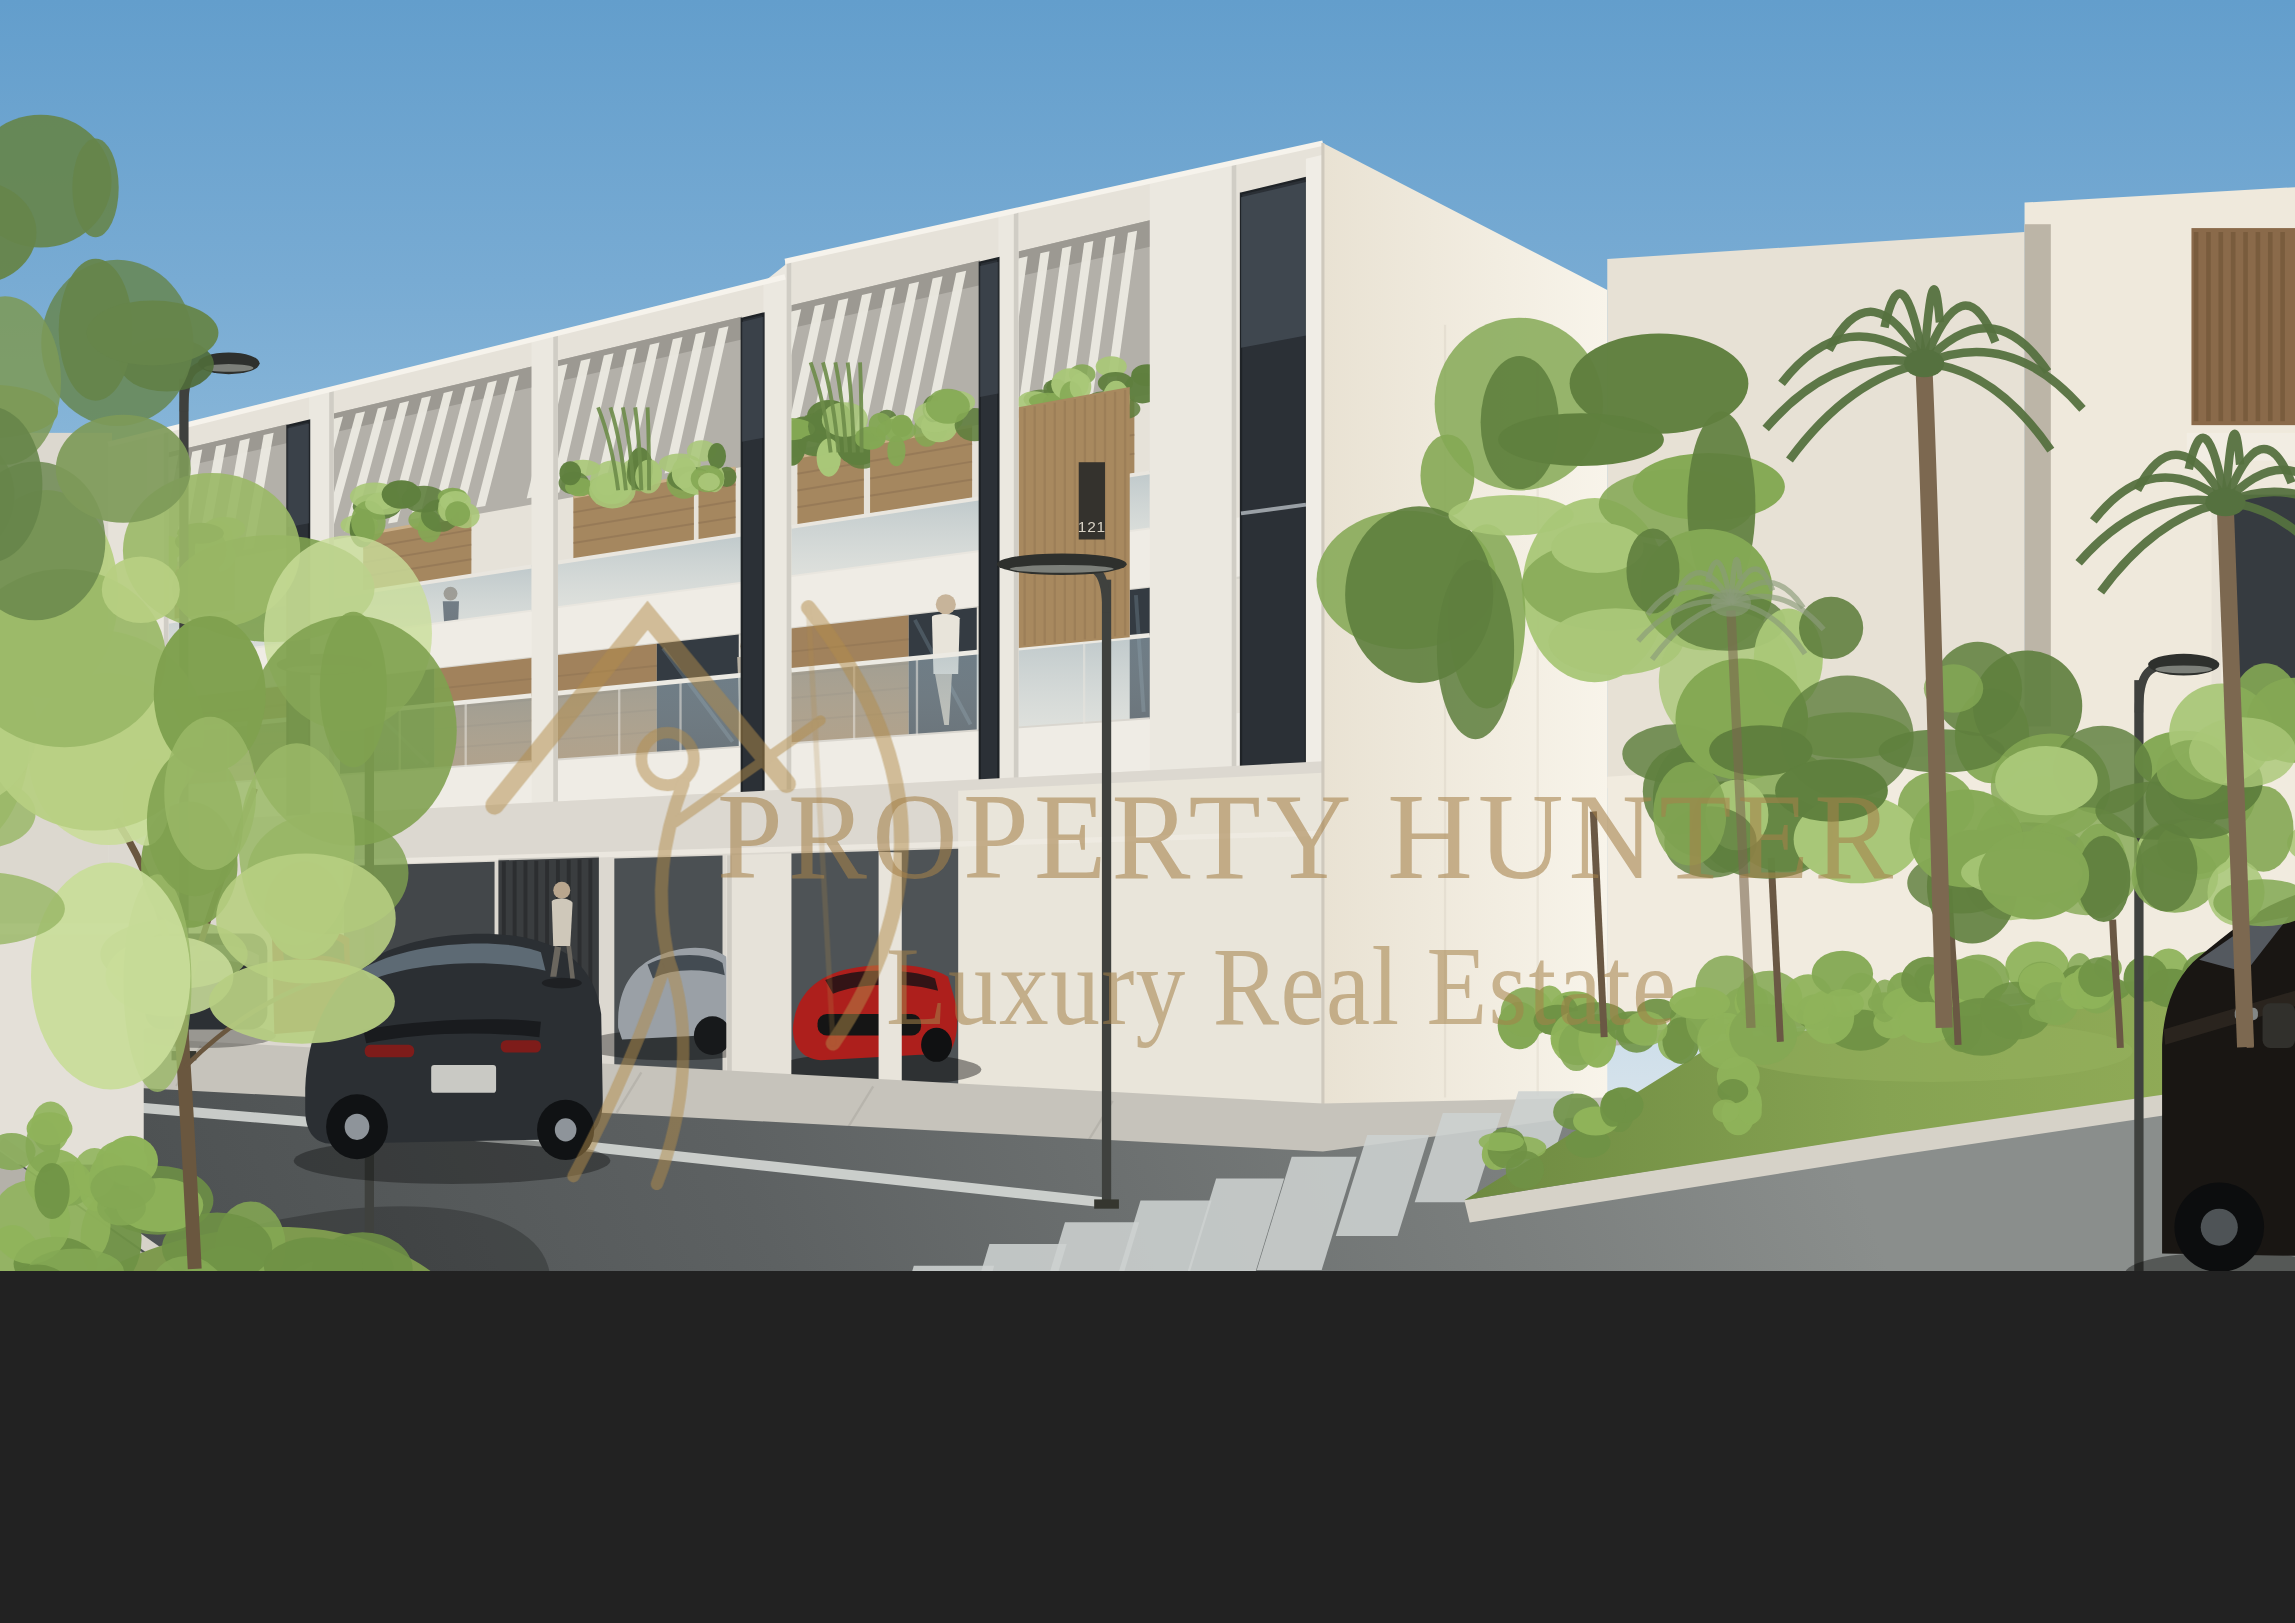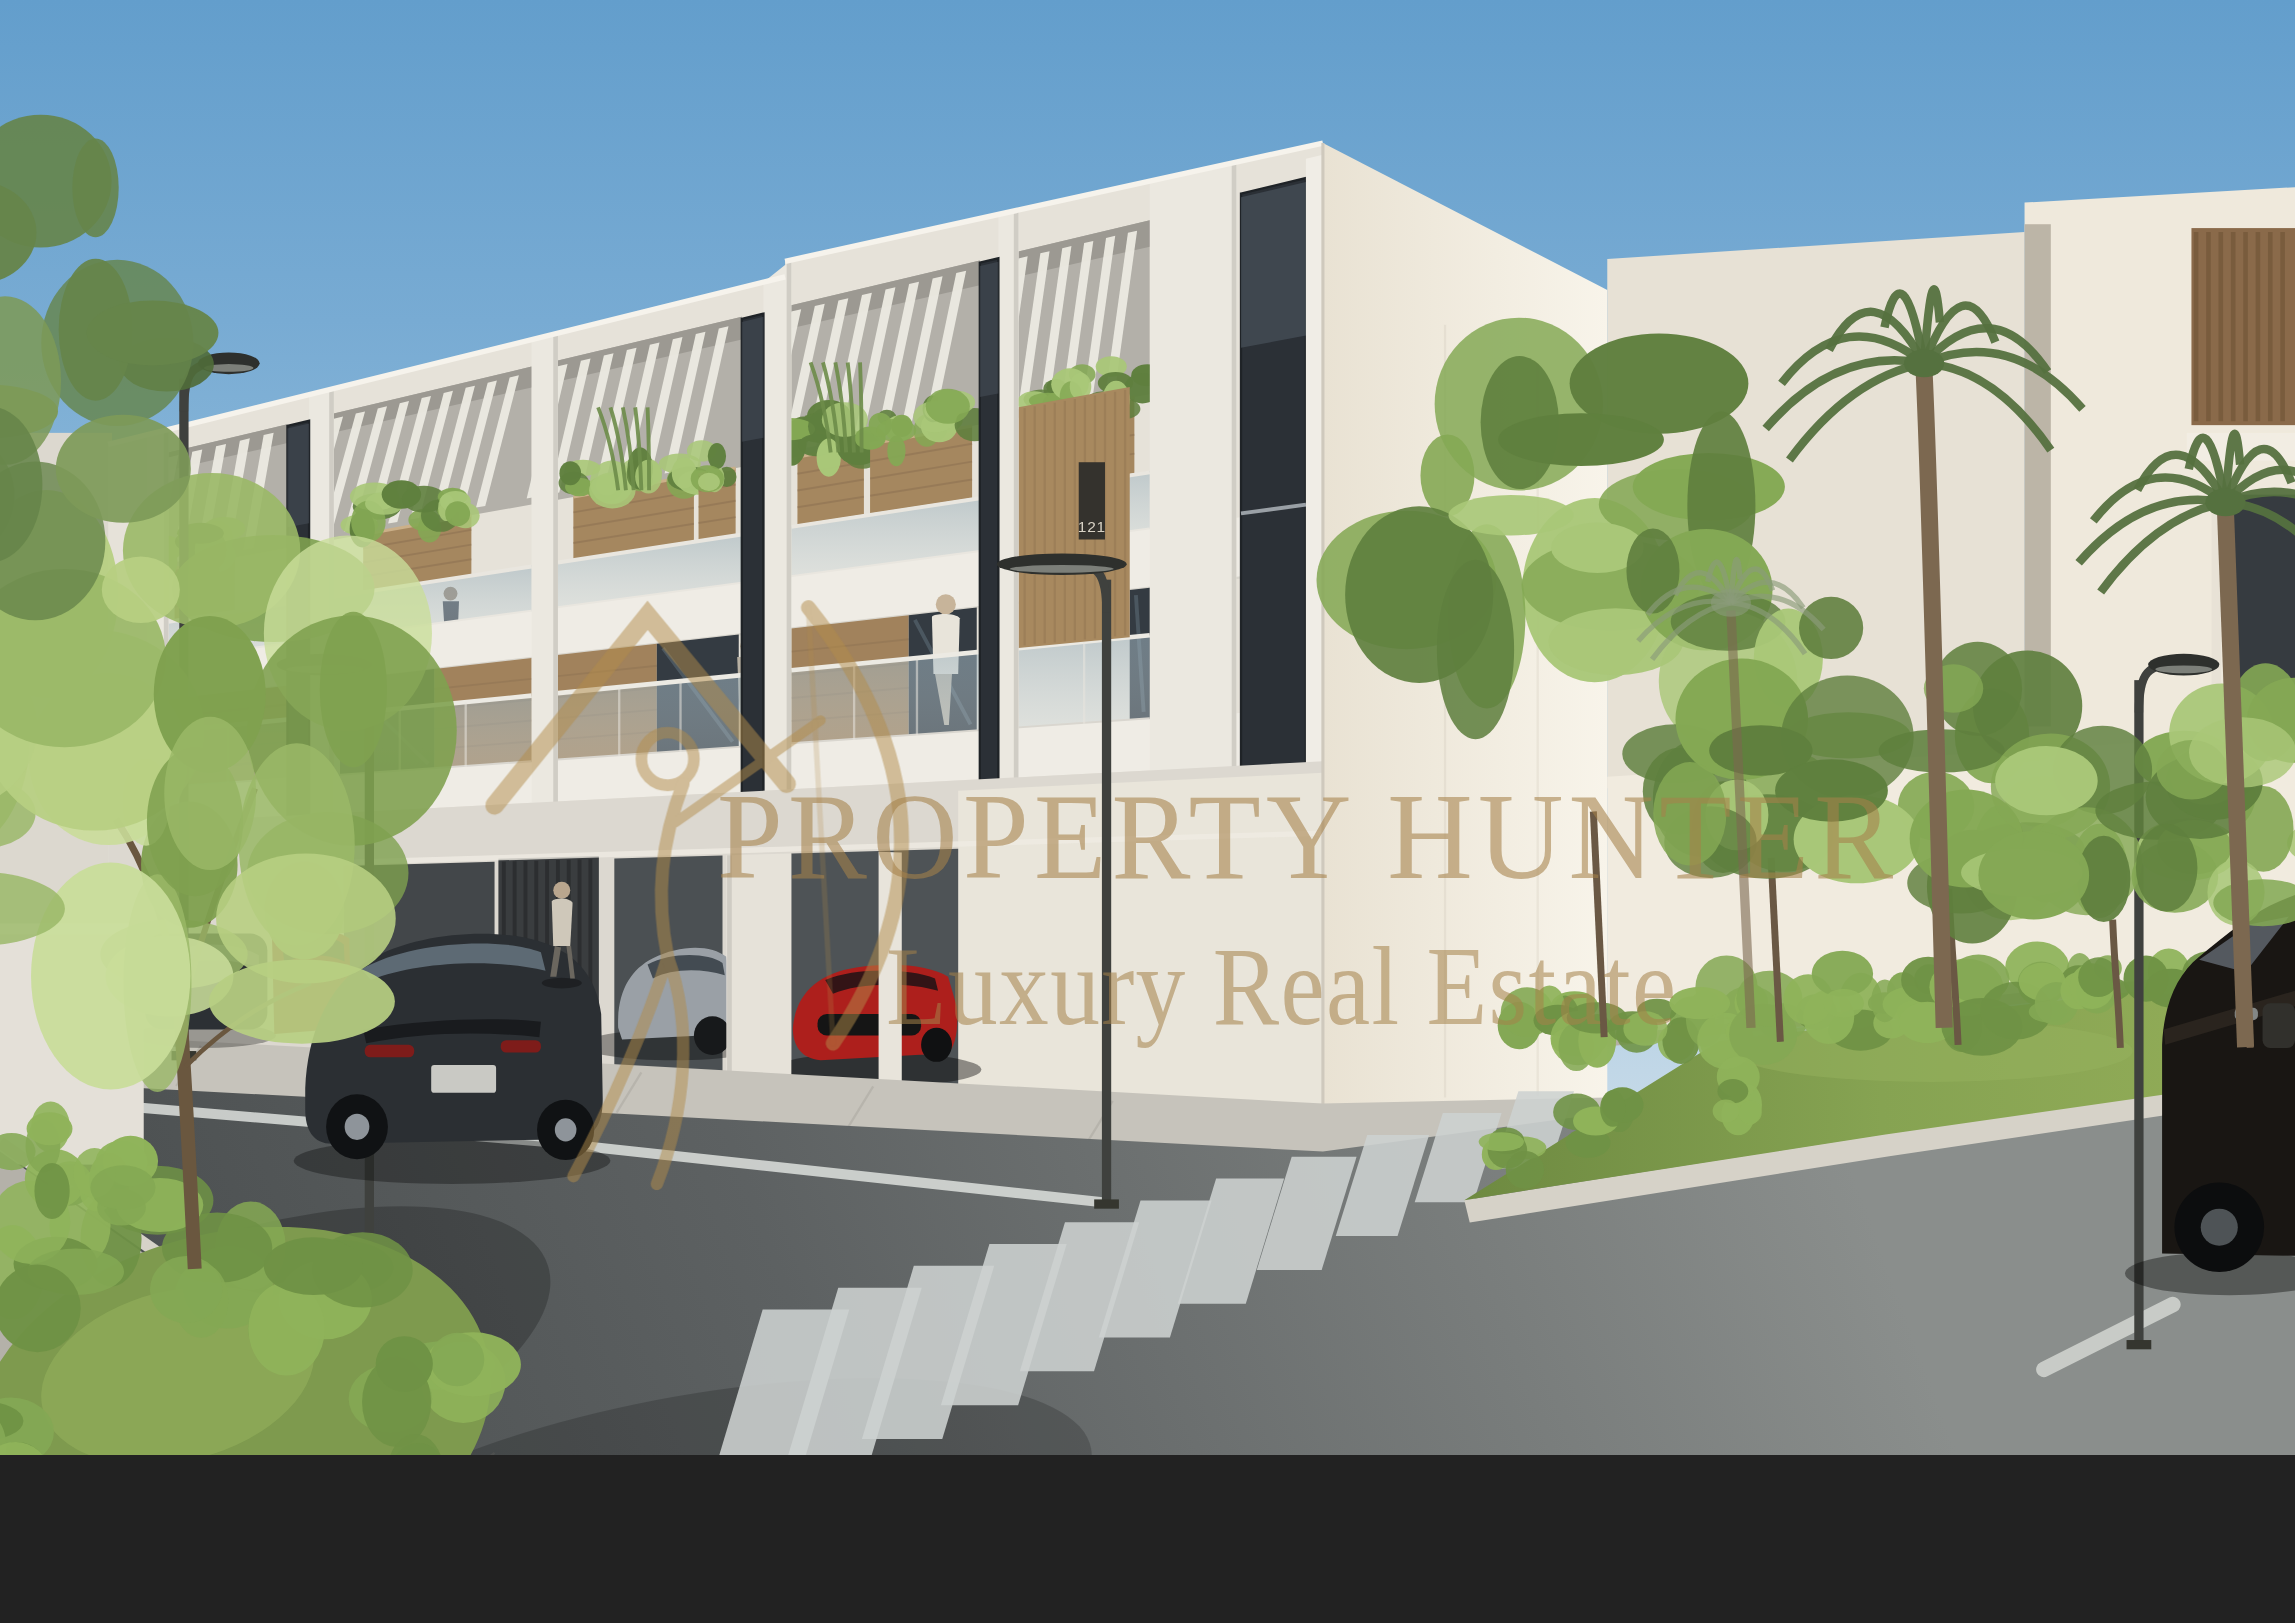--- a/index.html
+++ b/index.html
@@ -1,16 +1,16 @@
 <!DOCTYPE html>
 <html style="font-size:12.4px"><head>
 <meta charset="utf-8">
 <style>
   html,body{margin:0;padding:0;background:#222;}
-  #stage{position:relative;width:2295px;height:1455px;overflow:hidden;
+  #stage{position:relative;width:2295px;height:1271px;overflow:hidden;
     font-family:"Liberation Sans",sans-serif;
     background:linear-gradient(180deg,#639ecc 0%,#78abd3 22%,#92bddc 45%,#b8d2e5 68%,#d8e4ec 88%,#e6ecef 100%);}
   #scene{position:absolute;left:0;top:0;}
   .wm{position:absolute;font-family:"Liberation Serif",serif;white-space:nowrap;
       color:#a5814a;pointer-events:none;}
   #wm1{left:717px;top:767px;font-size:122px;letter-spacing:5.4px;opacity:.58;transform:scaleX(.97);transform-origin:left top;}
   #wm2{left:886px;top:921px;font-size:113px;letter-spacing:1.5px;opacity:.55;transform:scaleX(.88);transform-origin:left top;}
 </style>
 </head>
 <body>

